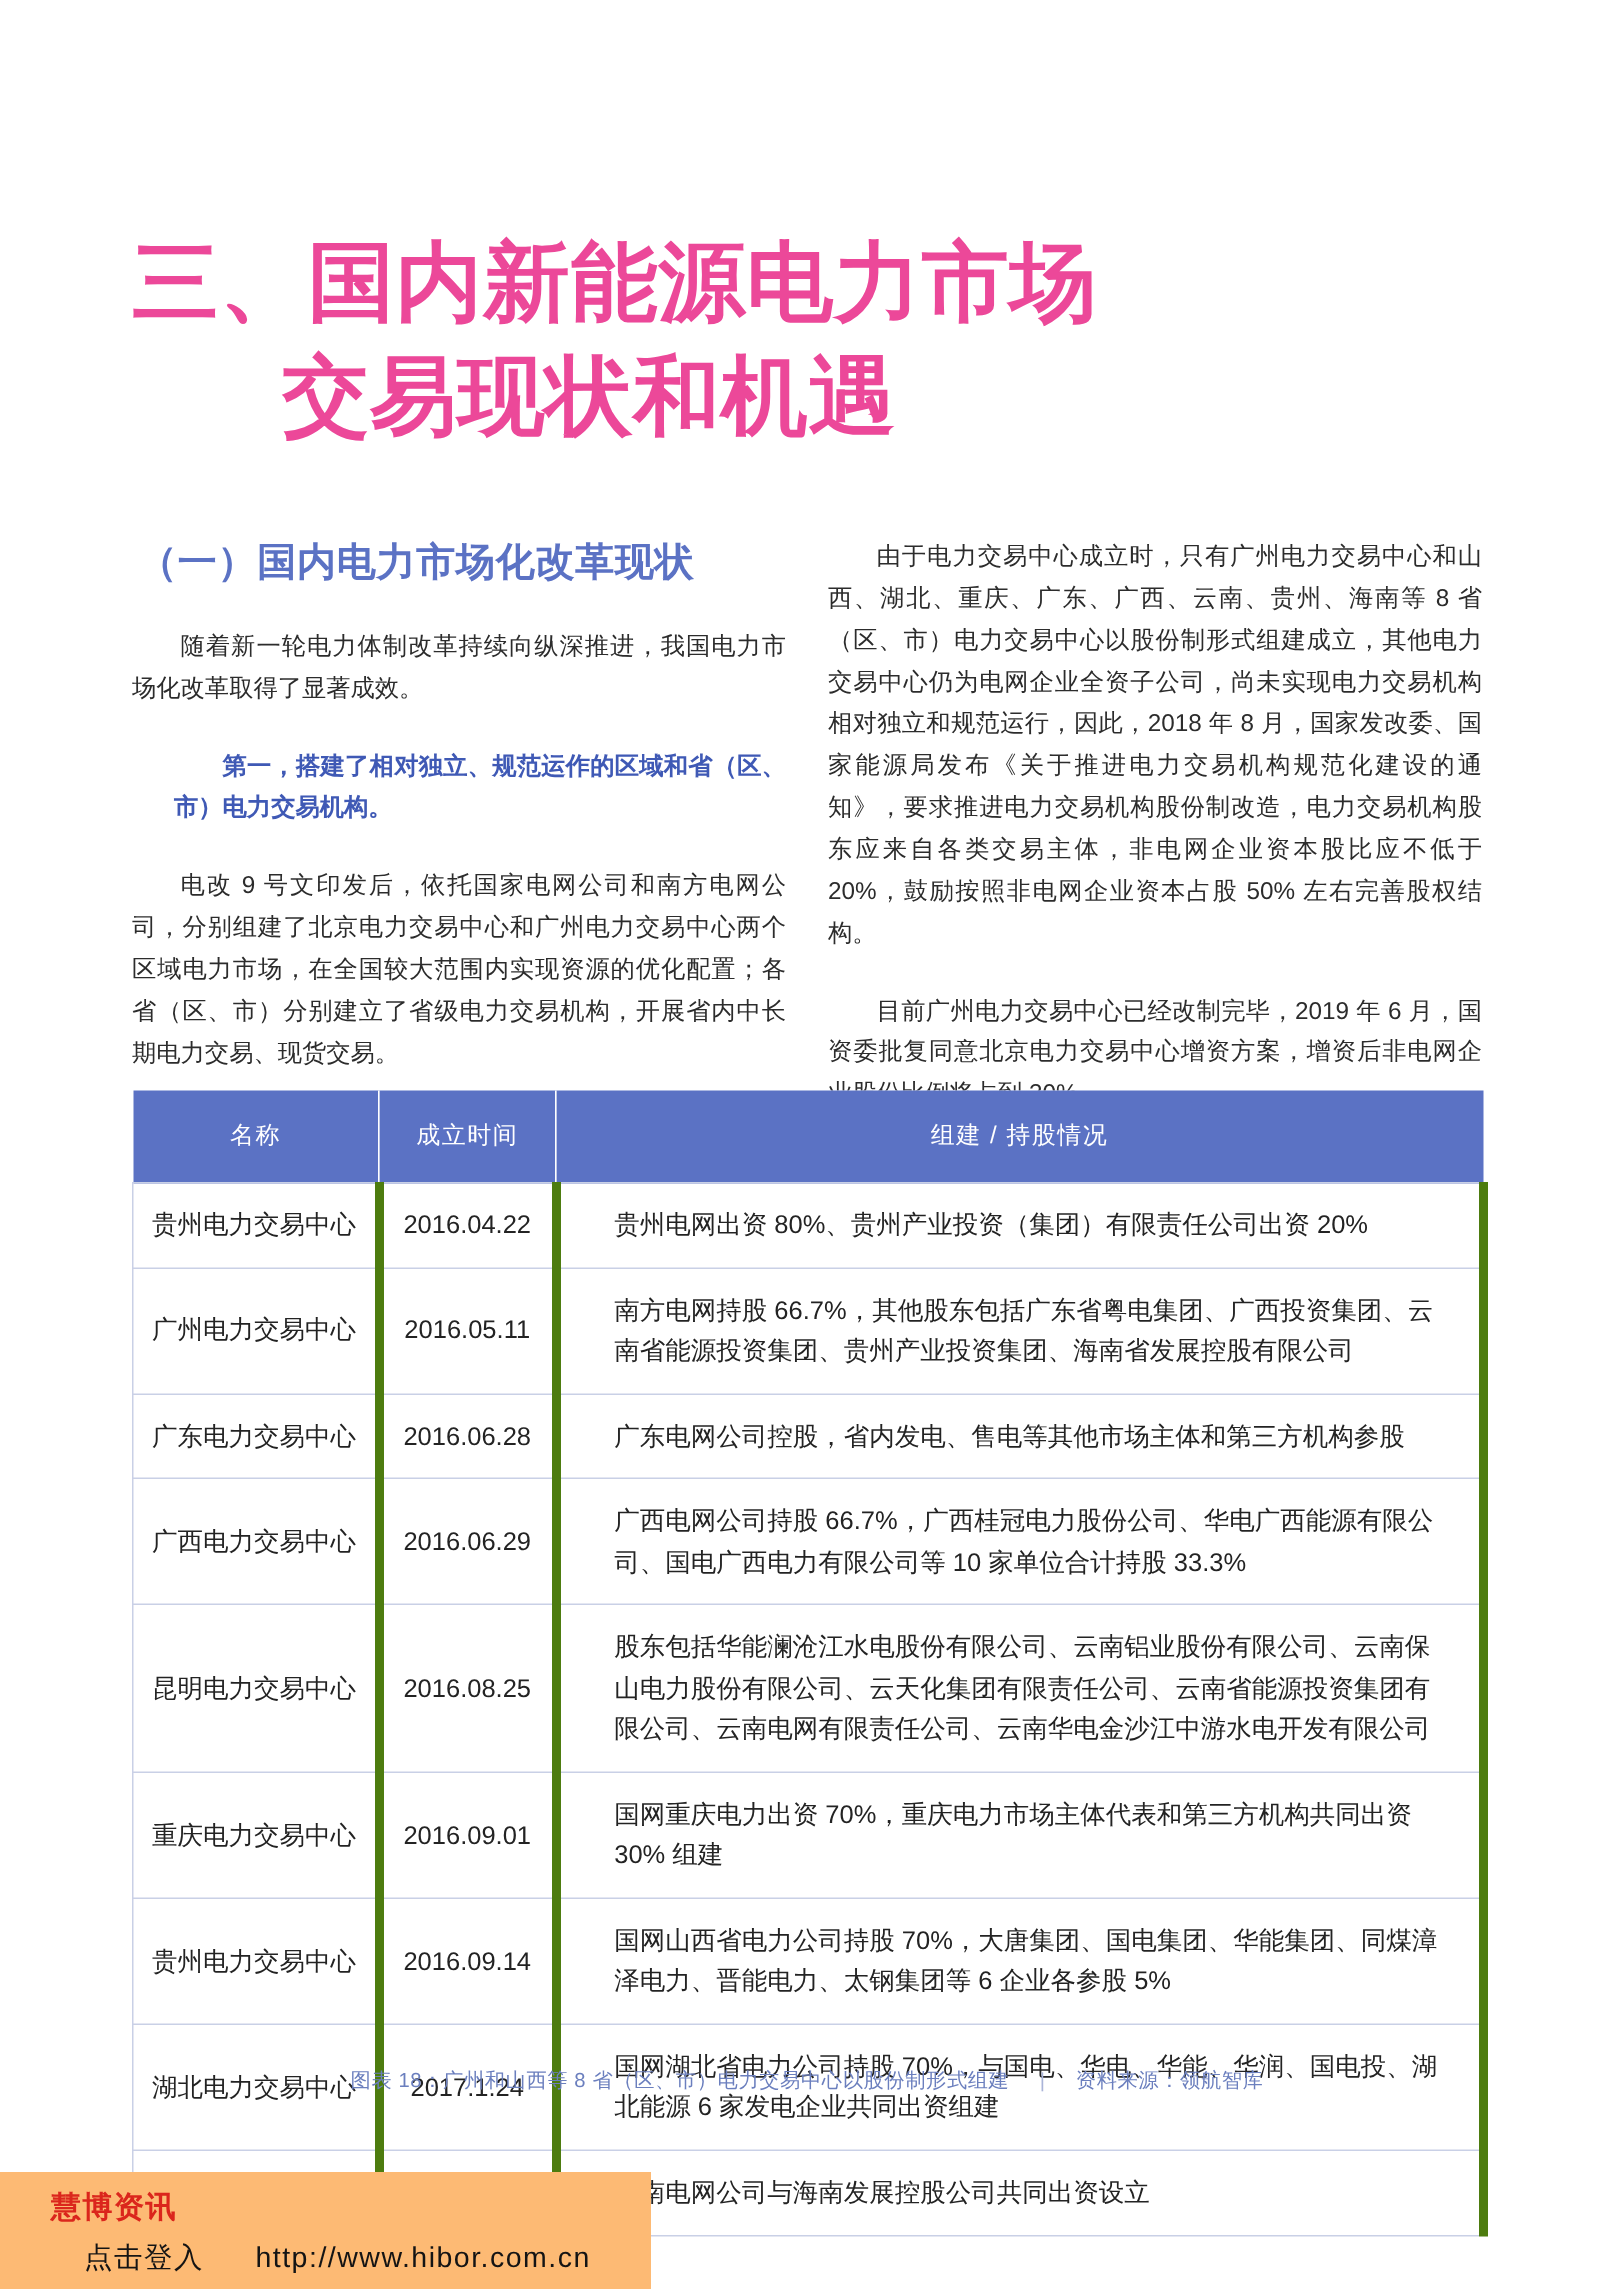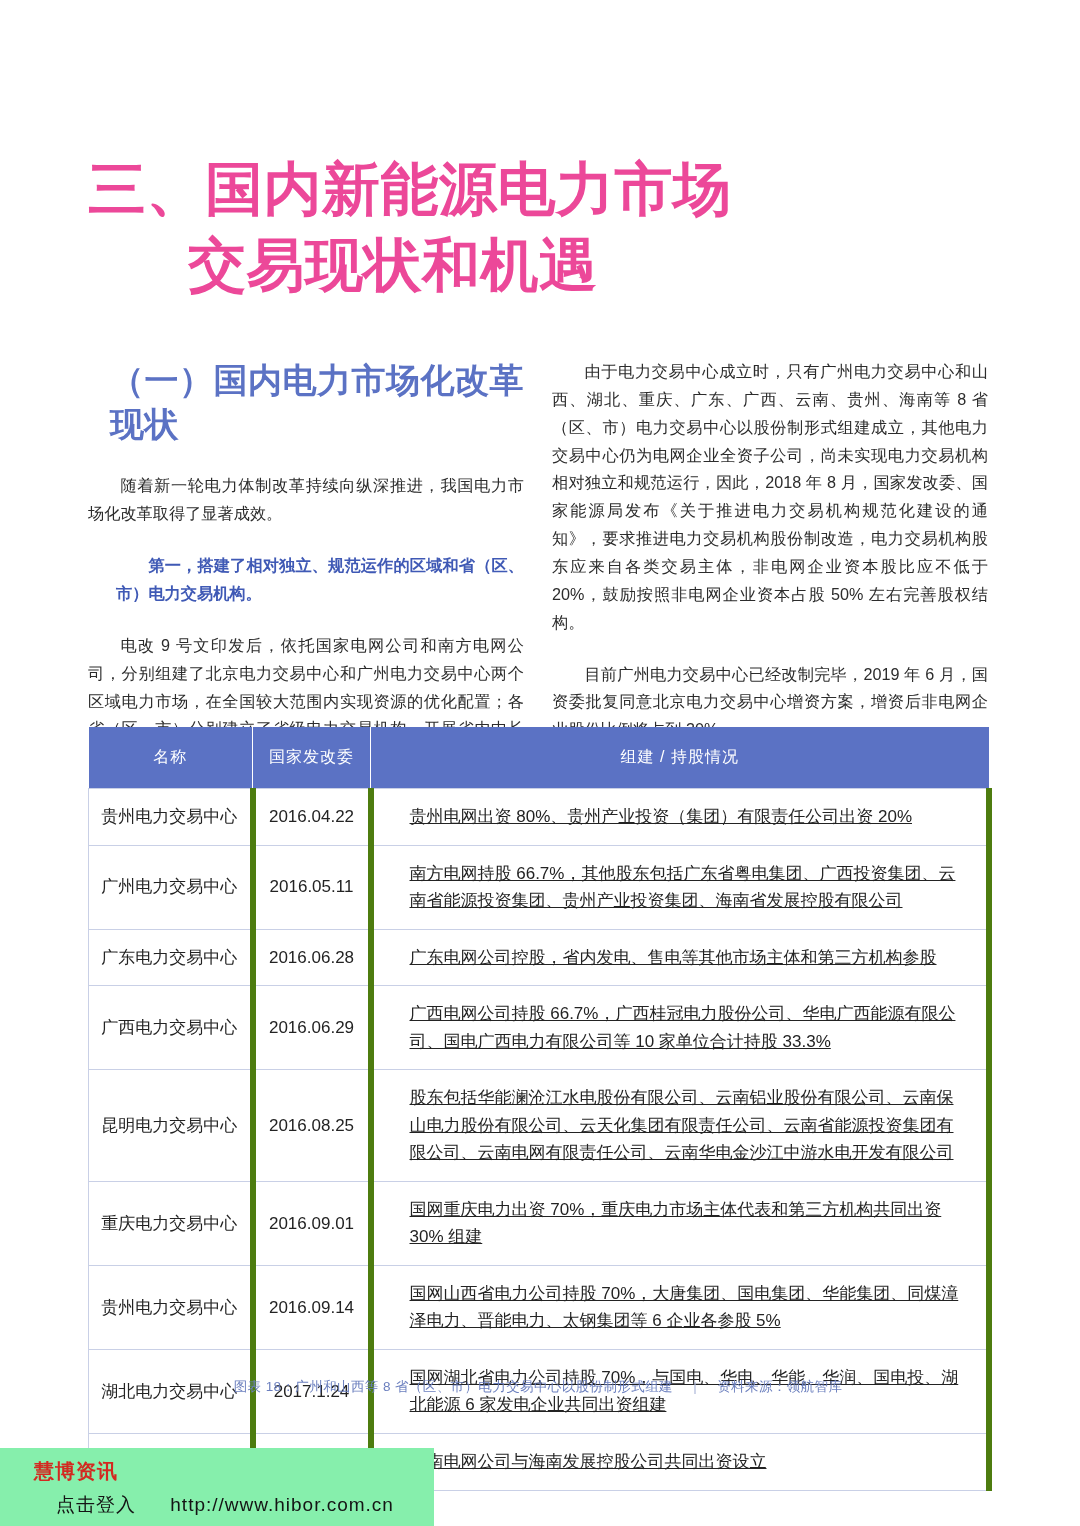--- a/index.html
+++ b/index.html
@@ -50,24 +50,24 @@
   .col {
     position: absolute;
     top: 0;
     width: 436px;
   }
   .col-left  { left: 0; }
   .col-right { left: 464px; }
 
   .section-head {
     color: #5b72c4;
-    font-size: 34px;
+    font-size: 26px;
     font-weight: bold;
     line-height: 1.3;
-    margin: 0 0 26px 22px;
+    margin: 0 0 26px 4px;
     letter-spacing: 0.5px;
   }
 
   p.body-text {
     margin: 0 0 17px 0;
     font-size: 16.2px;
     line-height: 1.72;
     text-align: justify;
     text-justify: inter-ideograph;
     text-indent: 2em;
@@ -128,21 +128,20 @@
     white-space: nowrap;
   }
   table.data-table tbody td.td-date {
     text-align: center;
     white-space: nowrap;
   }
   table.data-table tbody td.td-desc {
     text-align: left;
     padding-left: 36px;
     padding-right: 18px;
-    text-decoration: underline;
   }
   table.data-table tbody tr:first-child td {
     border-top: 1px solid #c9d0e6;
   }
 
   
   .caption {
     position: absolute;
     left: 88px;
     top: 1378px;
@@ -158,21 +157,21 @@
     color: #aab4d8;
   }
 
   
   .watermark {
     position: absolute;
     left: 0;
     top: 1448px;
     width: 434px;
     height: 78px;
-    background: #86efac;
+    background: #fdba74;
     overflow: hidden;
   }
   .wm-brand {
     position: absolute;
     left: 34px;
     top: 10px;
     color: #d91b16;
     font-size: 20px;
     font-weight: bold;
     letter-spacing: 1px;
@@ -220,21 +219,21 @@
   <div class="table-wrap">
     <table class="data-table">
       <colgroup>
         <col class="c-name">
         <col class="c-date">
         <col class="c-desc">
       </colgroup>
       <thead>
         <tr>
           <th class="th-name">名称</th>
-          <th class="th-date">国家发改委</th>
+          <th class="th-date">成立时间</th>
           <th class="th-desc">组建 / 持股情况</th>
         </tr>
       </thead>
       <tbody id="table-body">
           <tr>
             <td class="td-name">贵州电力交易中心</td>
             <td class="td-date">2016.04.22</td>
             <td class="td-desc">贵州电网出资 80%、贵州产业投资（集团）有限责任公司出资 20%</td>
           </tr>
           <tr>

